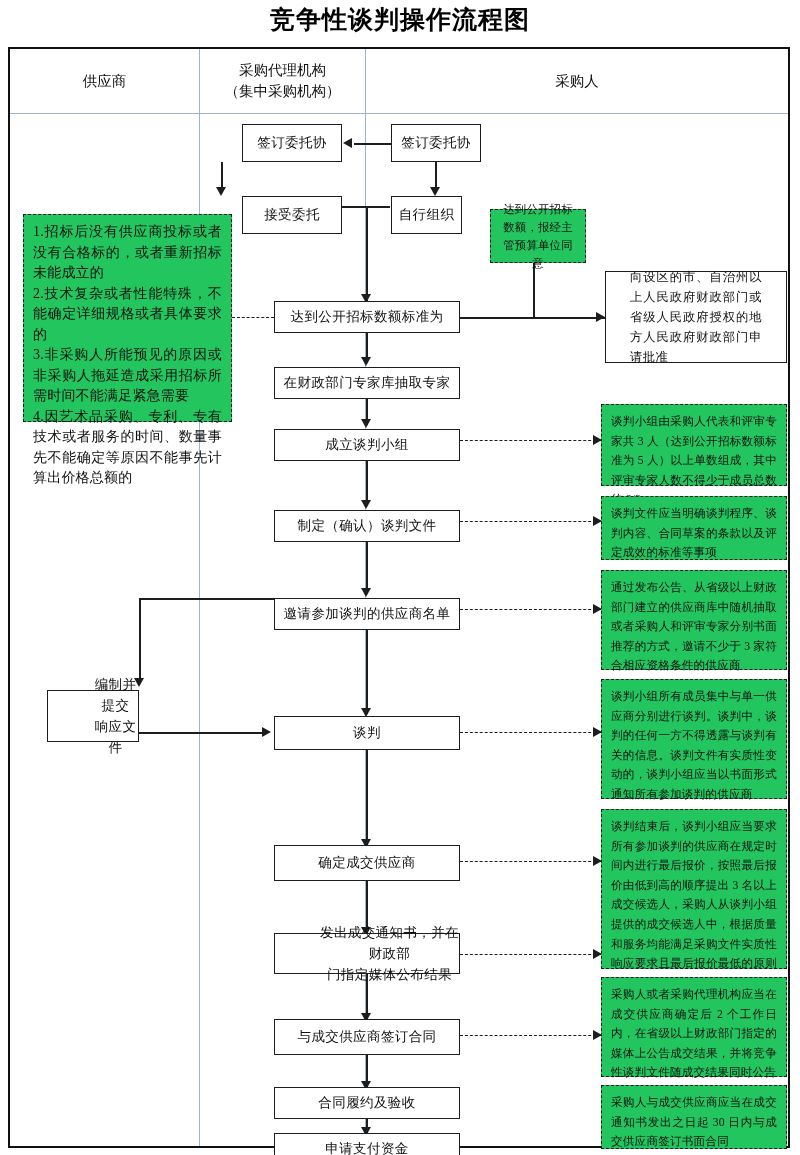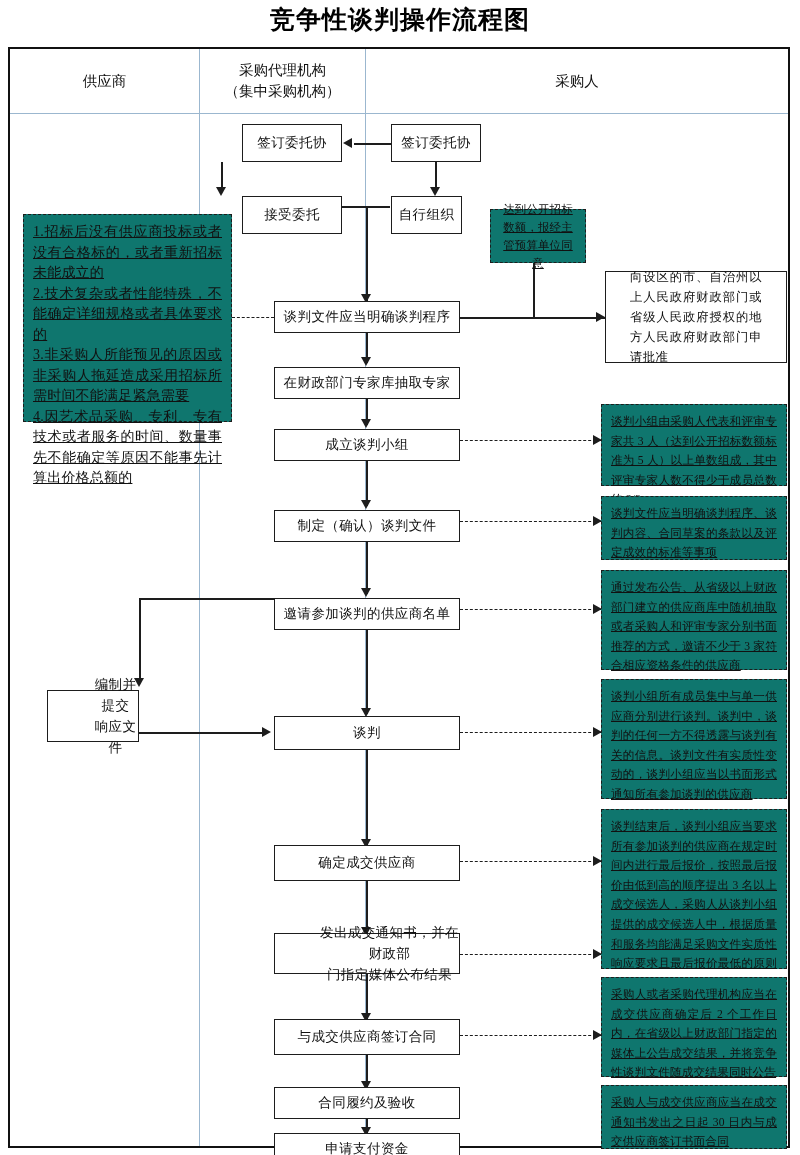--- a/index.html
+++ b/index.html
@@ -85,29 +85,28 @@
     line-height:20px;
     color:#111;
     letter-spacing:.4px;
   }
   .node.two-line{line-height:21px;padding-left:45px;}
 
   .note{
     position:absolute;
     box-sizing:border-box;
     border:1.5px dashed #1d1d1d;
-    background:#0f766e;
+    background:#22c55e;
     font-size:11.6px;
     line-height:19.6px;
     color:#111;
     text-align:justify;
     text-align-last:left;
     padding:7px 9px 6px 9px;
     letter-spacing:.2px;
-    text-decoration:underline;
   }
   .note.center{
     text-align:center;
     text-align-last:center;
     display:flex;
     flex-direction:column;
     align-items:center;
     justify-content:center;
     padding:6px 8px;
   }
@@ -253,21 +252,21 @@
 
     <div class="node" style="left:232px;top:147px;width:100px;height:38px;">
       <span>接受委托</span>
     </div>
 
     <div class="node" style="left:381px;top:147px;width:71px;height:38px;">
       <span>自行组织</span>
     </div>
 
     <div class="node" style="left:264px;top:252px;width:186px;height:32px;">
-      <span>谈判文件应当明确谈判程序</span>
+      <span>达到公开招标数额标准为</span>
     </div>
 
     <div class="node" style="left:264px;top:318px;width:186px;height:32px;">
       <span>在财政部门专家库抽取专家</span>
     </div>
 
     <div class="node" style="left:264px;top:380px;width:186px;height:32px;">
       <span>成立谈判小组</span>
     </div>
 

